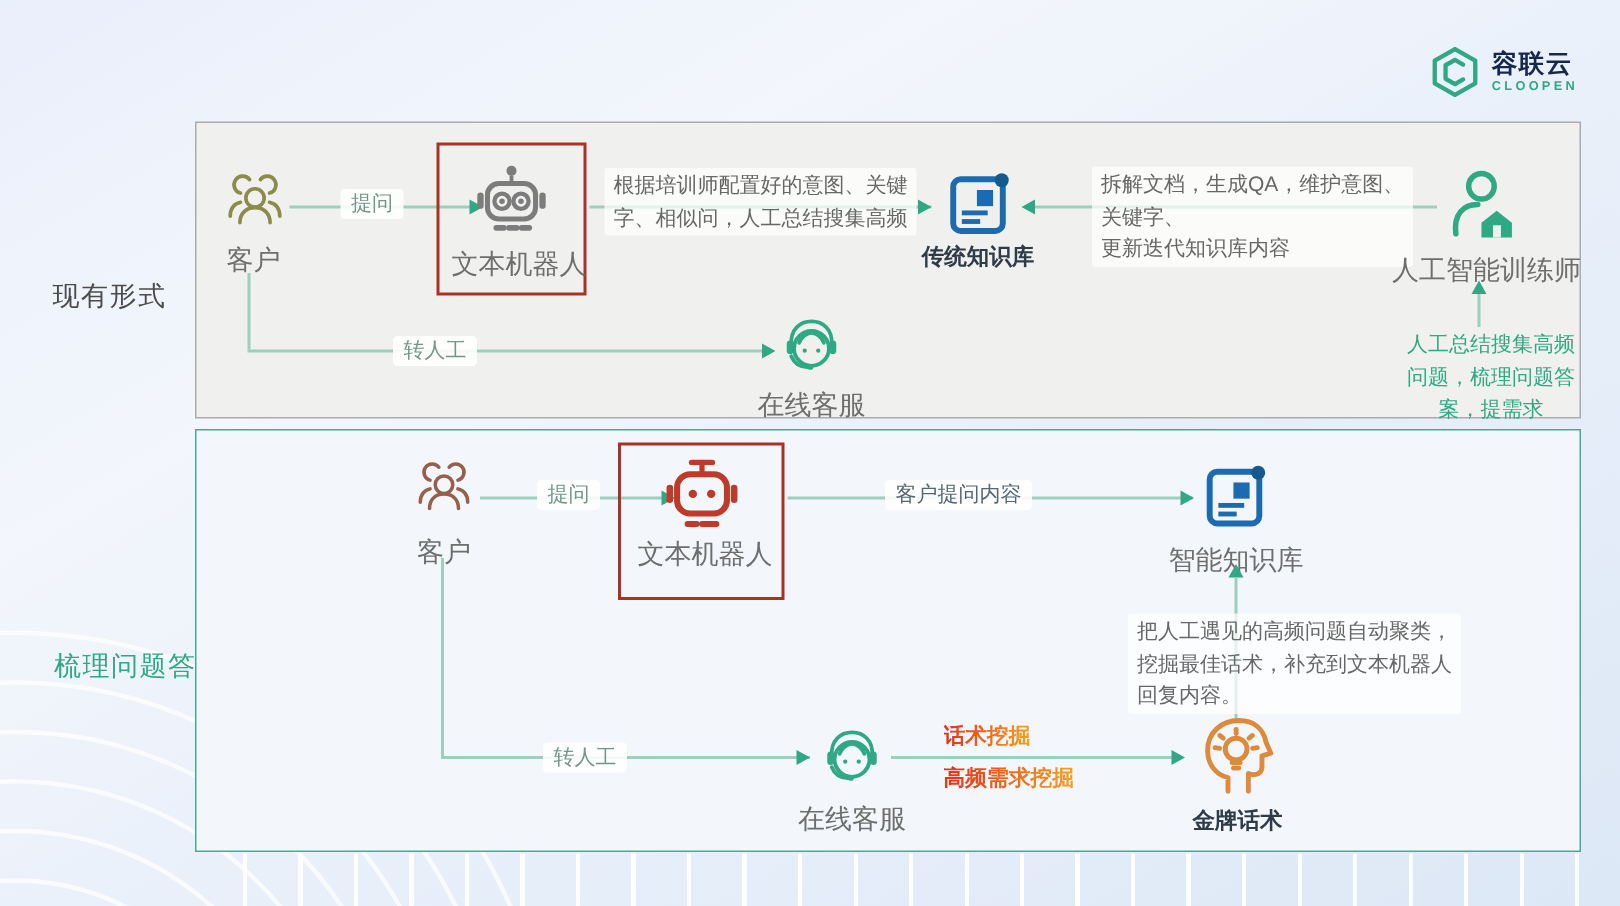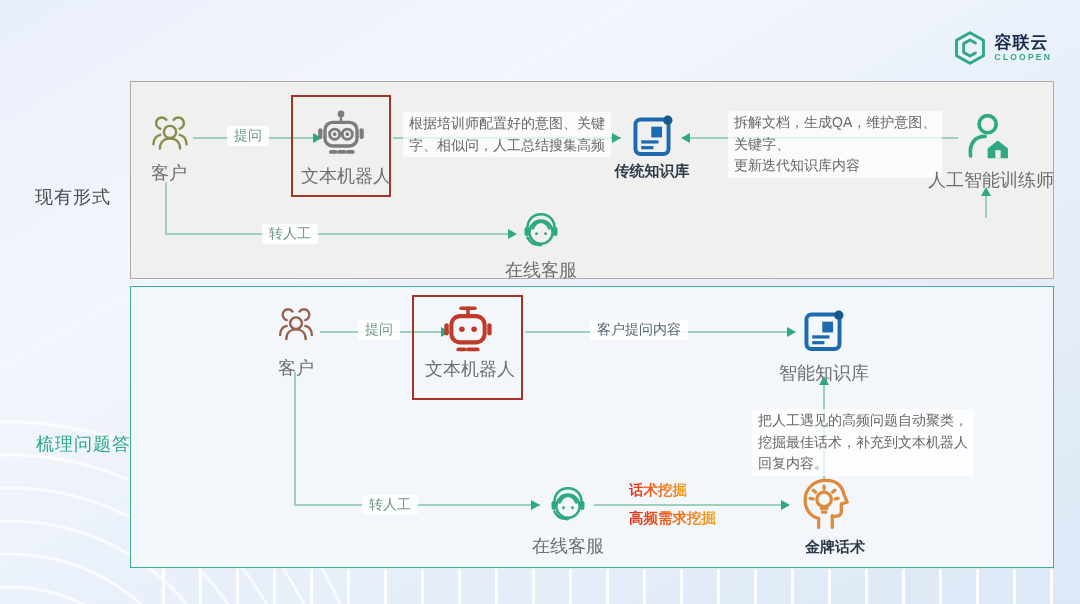--- a/index.html
+++ b/index.html
@@ -136,20 +136,23 @@
       <circle cx="34" cy="15" r="10.5"></circle>
       <path d="M13 54 C11 38 19 30 31 30"></path>
     </g>
     <path d="M34 45 L46.5 35 L59 45 V57 H34 Z" fill="currentColor"></path>
     <rect x="43.5" y="47" width="6.5" height="10" fill="#f0f0ee"></rect>
   </svg>
   <div class="node-label" style="left:928px;top:168px;width:120px;">人工智能训练师</div>
 
   <div class="arr-u" style="left:981px;top:187px;"></div>
   <div class="vline" style="left:985px;top:196px;height:22px;"></div>
+  <div class="tb green" style="left:925px;top:218px;width:126px;">人工总结搜集高频
+问题，梳理问题答
+案，提需求</div>
 
   <div class="vline" style="left:165px;top:182px;height:51px;"></div>
   <div class="hline" style="left:165px;top:233px;width:346px;"></div>
   <div class="pill" style="left:262px;top:224px;">转人工</div>
   <div class="arr-r" style="left:508px;top:229px;"></div>
 
   <svg class="icon" style="left:517px;top:206px;color:#2fa884;" width="48" height="48" viewBox="0 0 64 64">
     <g fill="none" stroke="currentColor" stroke-width="3.4" stroke-linecap="round">
       <circle cx="32" cy="35" r="15.5"></circle>
       <path d="M14 32 C13 18 22 11 32 11 C42 11 51 18 50 32"></path>
@@ -227,21 +230,21 @@
       <circle cx="31" cy="28" r="8"></circle>
       <line x1="28" y1="38" x2="34" y2="38"></line>
       <line x1="29" y1="42" x2="33" y2="42"></line>
       <line x1="31" y1="13.5" x2="31" y2="16.5"></line>
       <line x1="19" y1="18" x2="21.5" y2="20"></line>
       <line x1="43" y1="18" x2="40.5" y2="20"></line>
       <line x1="15.5" y1="27" x2="18.8" y2="27.5"></line>
       <line x1="46.5" y1="27" x2="43.2" y2="27.5"></line>
     </g>
   </svg>
-  <div class="node-label bold" style="left:785px;top:538px;width:80px;text-align:right;">金牌话术</div>
+  <div class="node-label bold" style="left:785px;top:538px;width:80px;">金牌话术</div>
 
   <div class="vline" style="left:294px;top:372px;height:133px;"></div>
   <div class="hline" style="left:294px;top:504px;width:246px;"></div>
   <div class="pill" style="left:362px;top:495px;">转人工</div>
   <div class="arr-r" style="left:531px;top:500px;"></div>
 
   <svg class="icon" style="left:544px;top:480px;color:#2fa884;" width="48" height="48" viewBox="0 0 64 64">
     <g fill="none" stroke="currentColor" stroke-width="3.4" stroke-linecap="round">
       <circle cx="32" cy="35" r="15.5"></circle>
       <path d="M14 32 C13 18 22 11 32 11 C42 11 51 18 50 32"></path>

